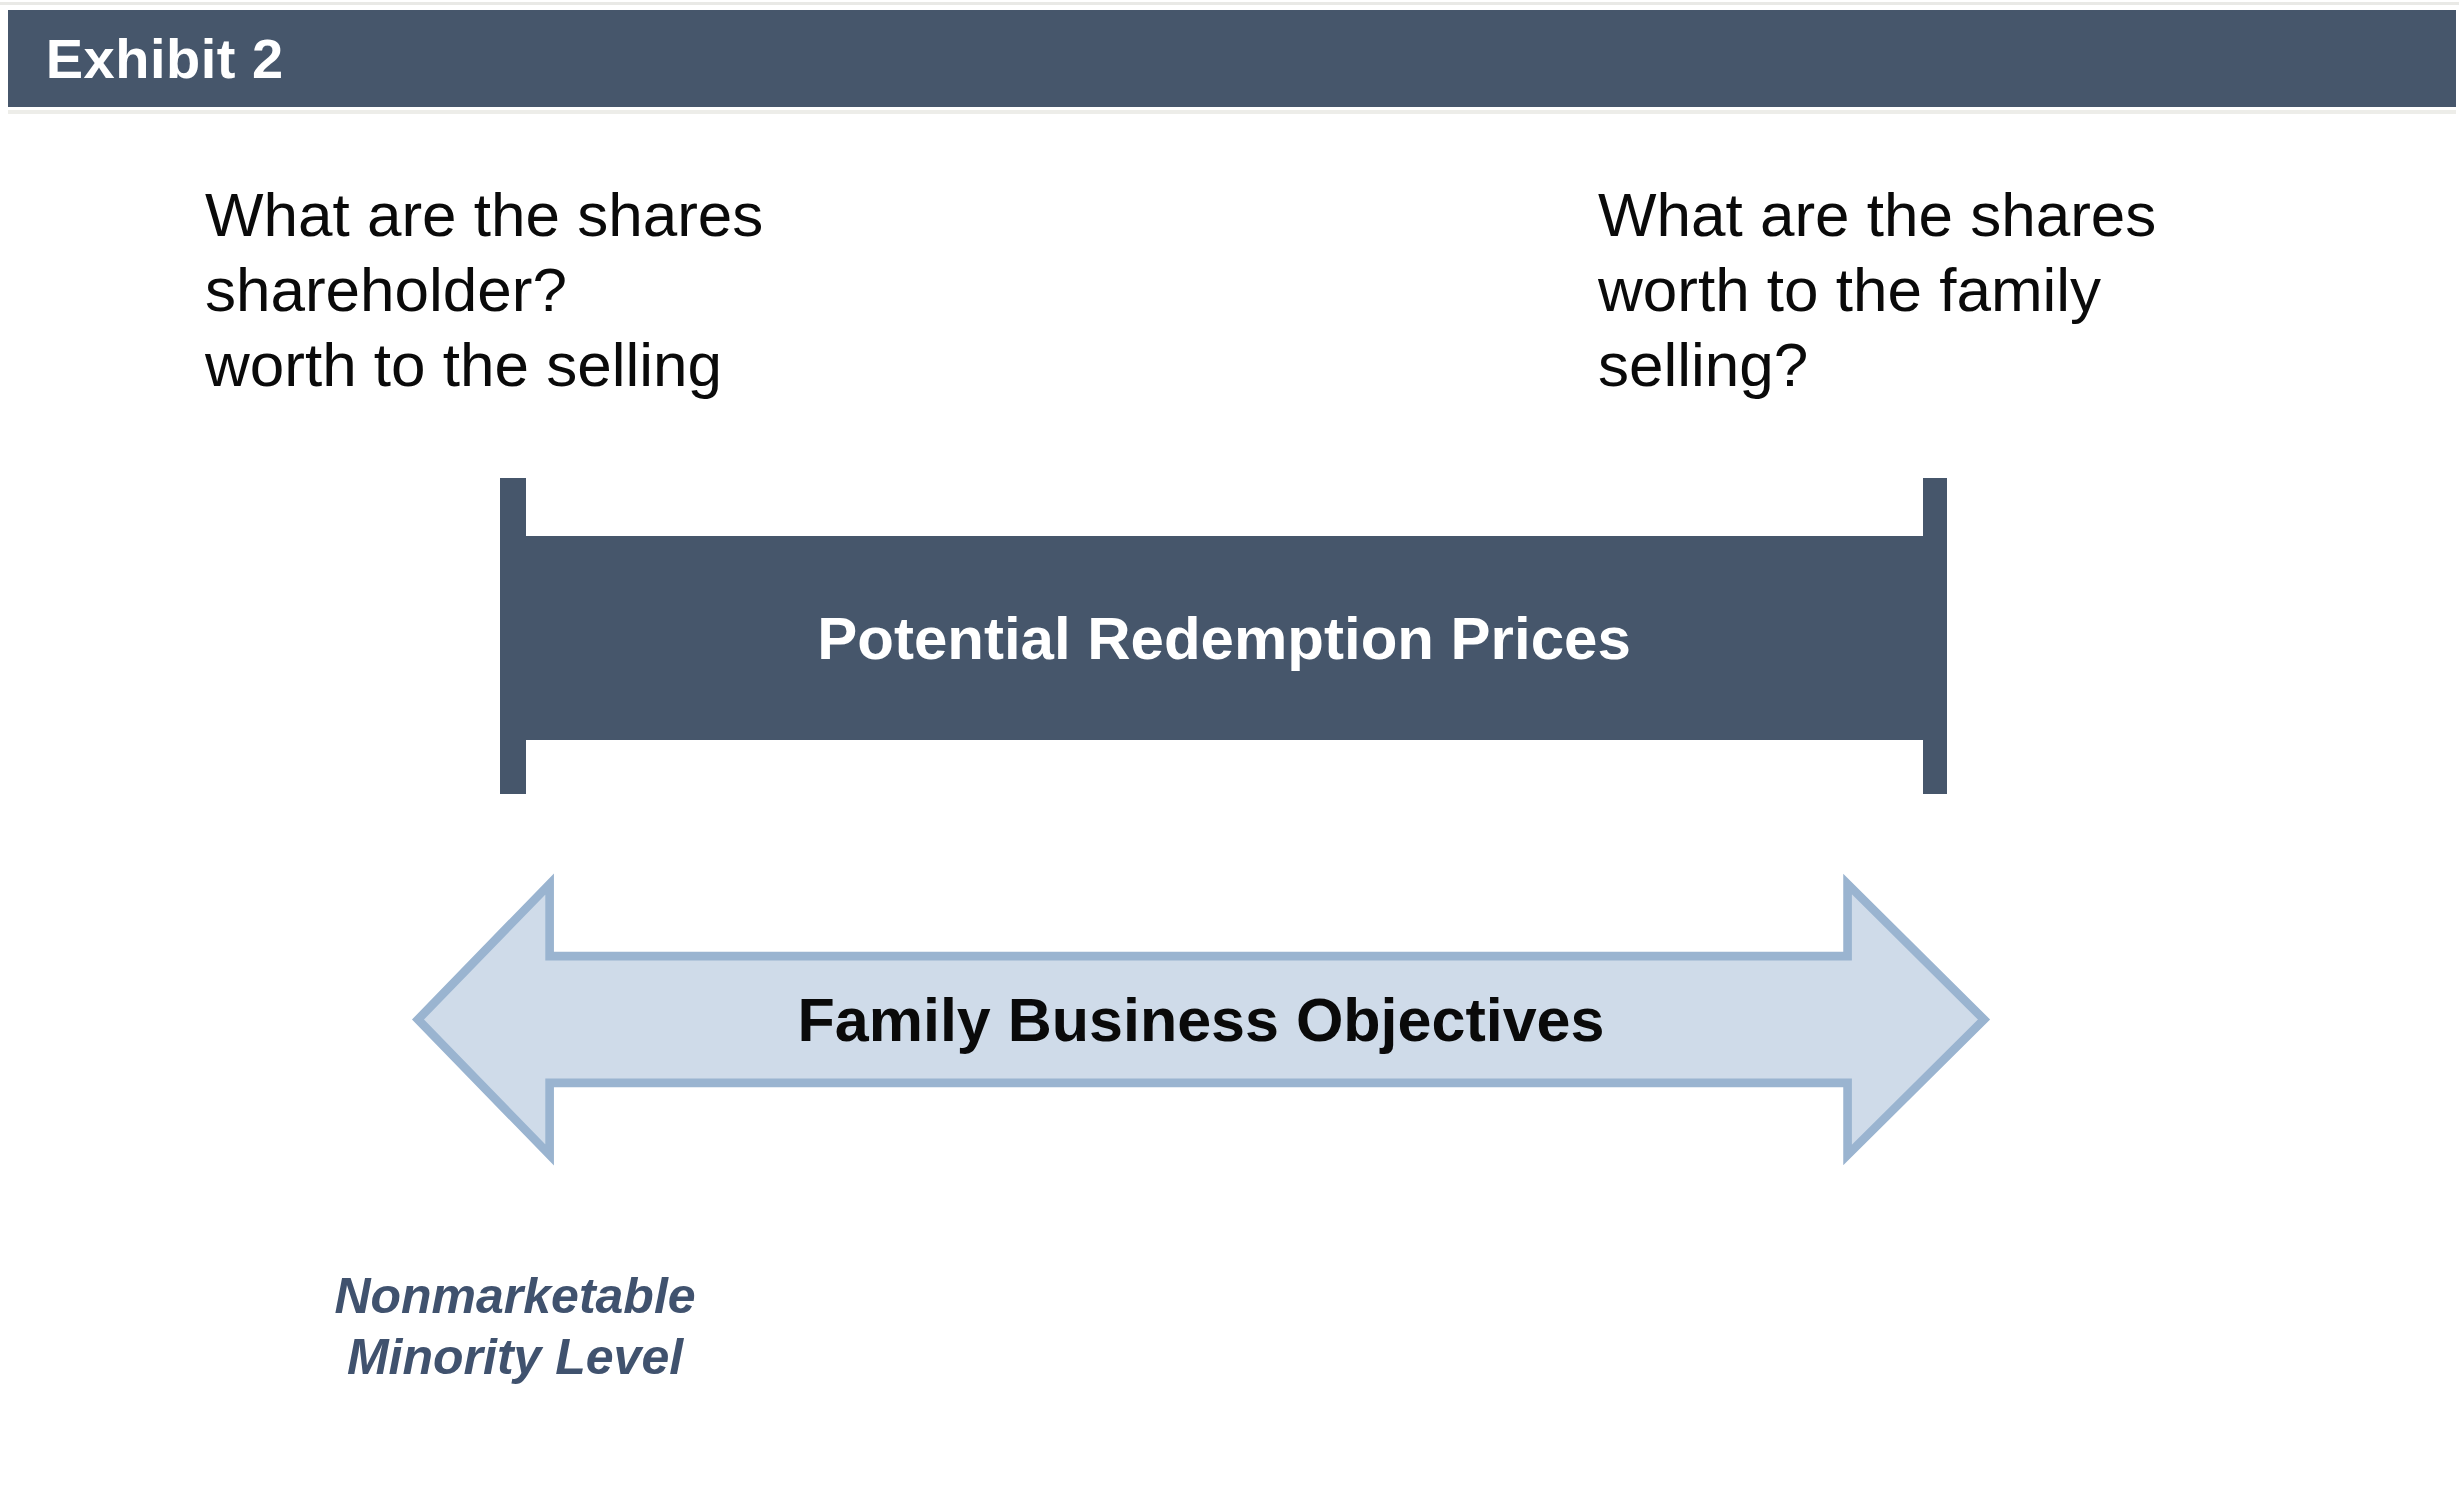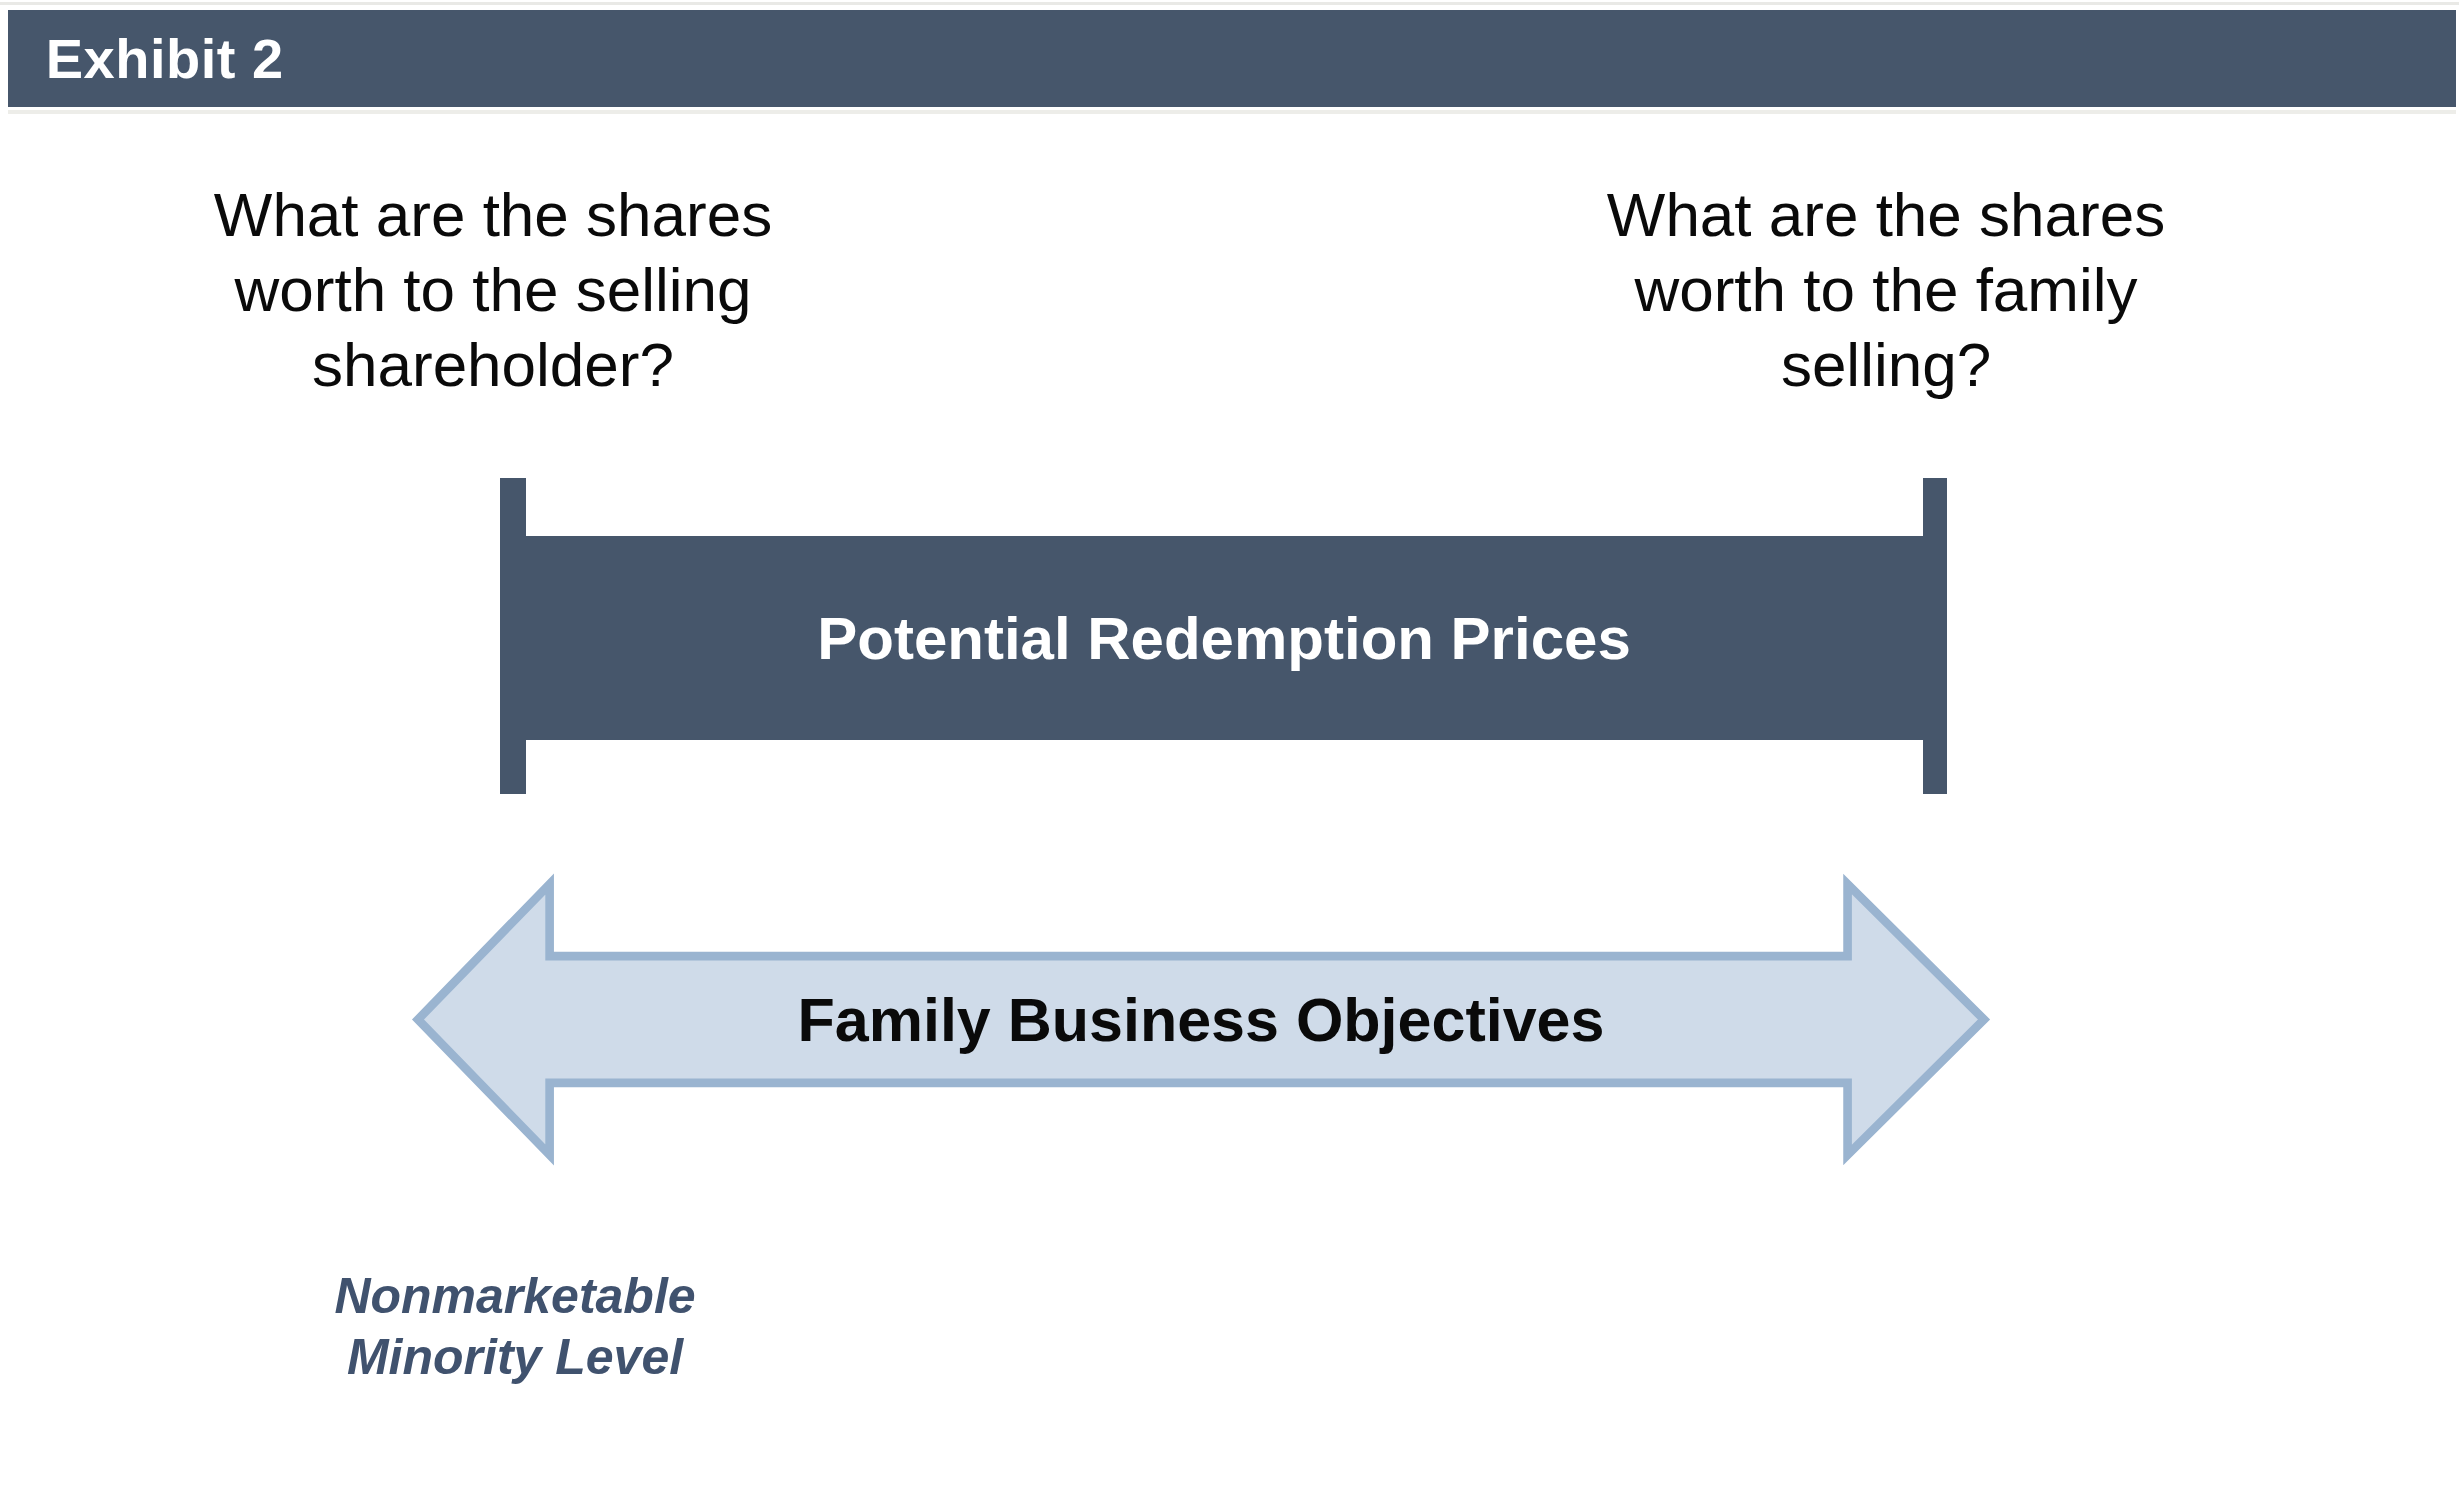--- a/index.html
+++ b/index.html
@@ -54,21 +54,21 @@
     left: 0; top: 1.9px;
     width: 2459px; height: 2.9px;
     background: #E9E9E6;
   }
 
   
   .question {
     position: absolute;
     width: 576px;
     top: 177px;
-    text-align: center;
+    text-align: left;
     color: var(--question-color);
     font-size: 62px;
     line-height: 75px;
     font-weight: 400;
   }
   .question-left  { left: 205px; }
   .question-right { left: 1598px; }
   .question .line { display: block; }
 
   
@@ -144,22 +144,22 @@
 
   <div class="top-edge-line"></div>
 
   <div class="header-bar">
     <span class="header-title">Exhibit 2</span>
   </div>
   <div class="header-shadow"></div>
 
   <div class="question question-left">
     <span class="line">What are the shares</span>
+    <span class="line">shareholder?</span>
     <span class="line">worth to the selling</span>
-    <span class="line">shareholder?</span>
   </div>
 
   <div class="question question-right">
     <span class="line">What are the shares</span>
     <span class="line">worth to the family</span>
     <span class="line">selling?</span>
   </div>
 
   <div class="redemption-cap cap-left"></div>
   <div class="redemption-cap cap-right"></div>

